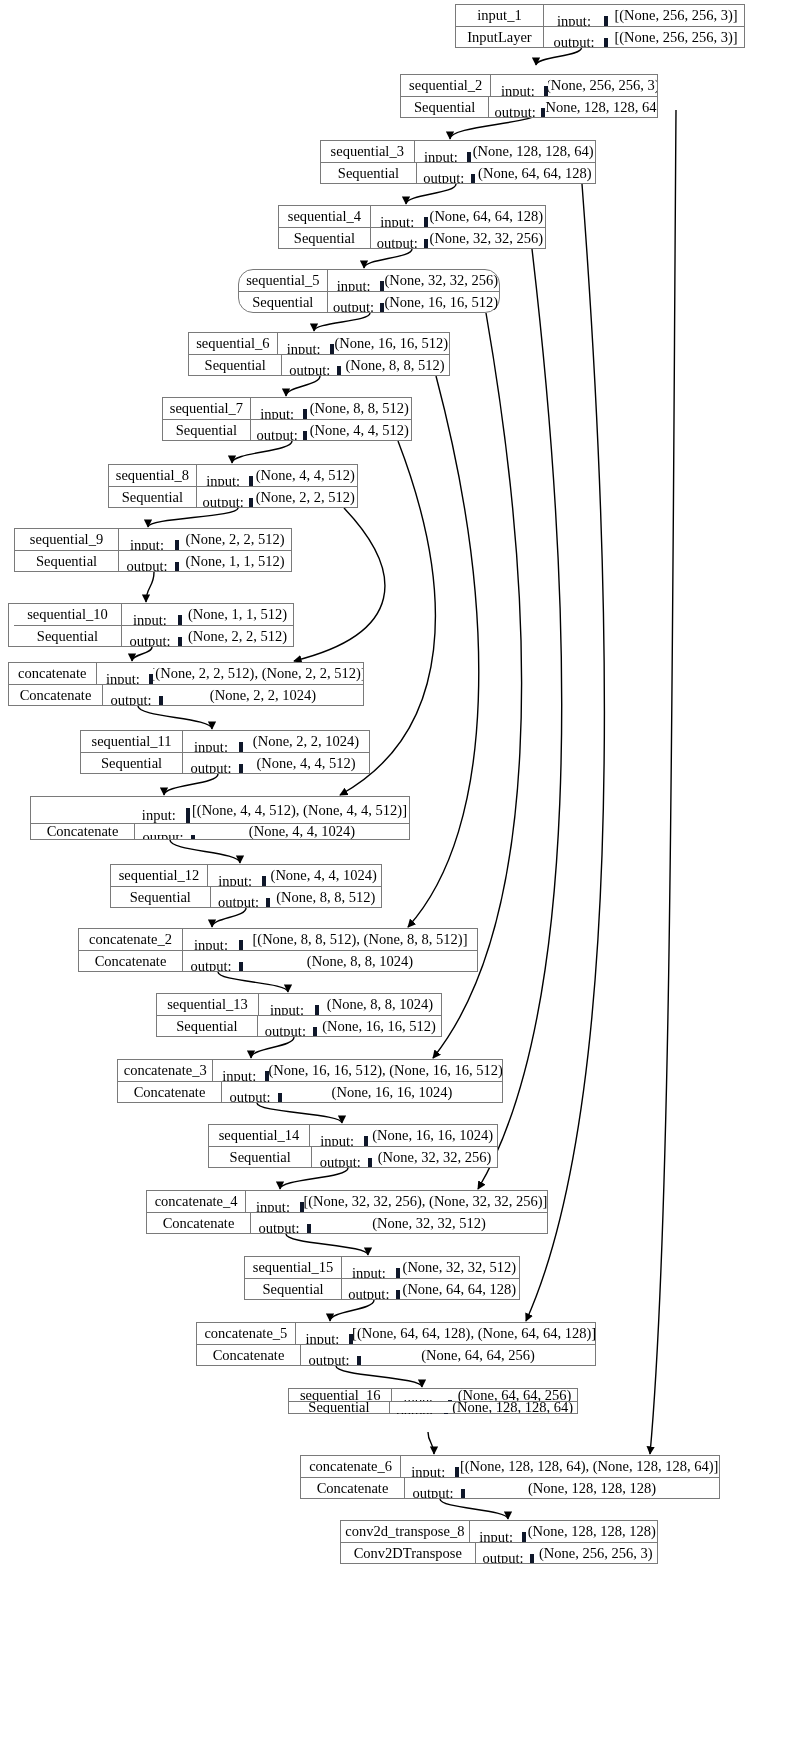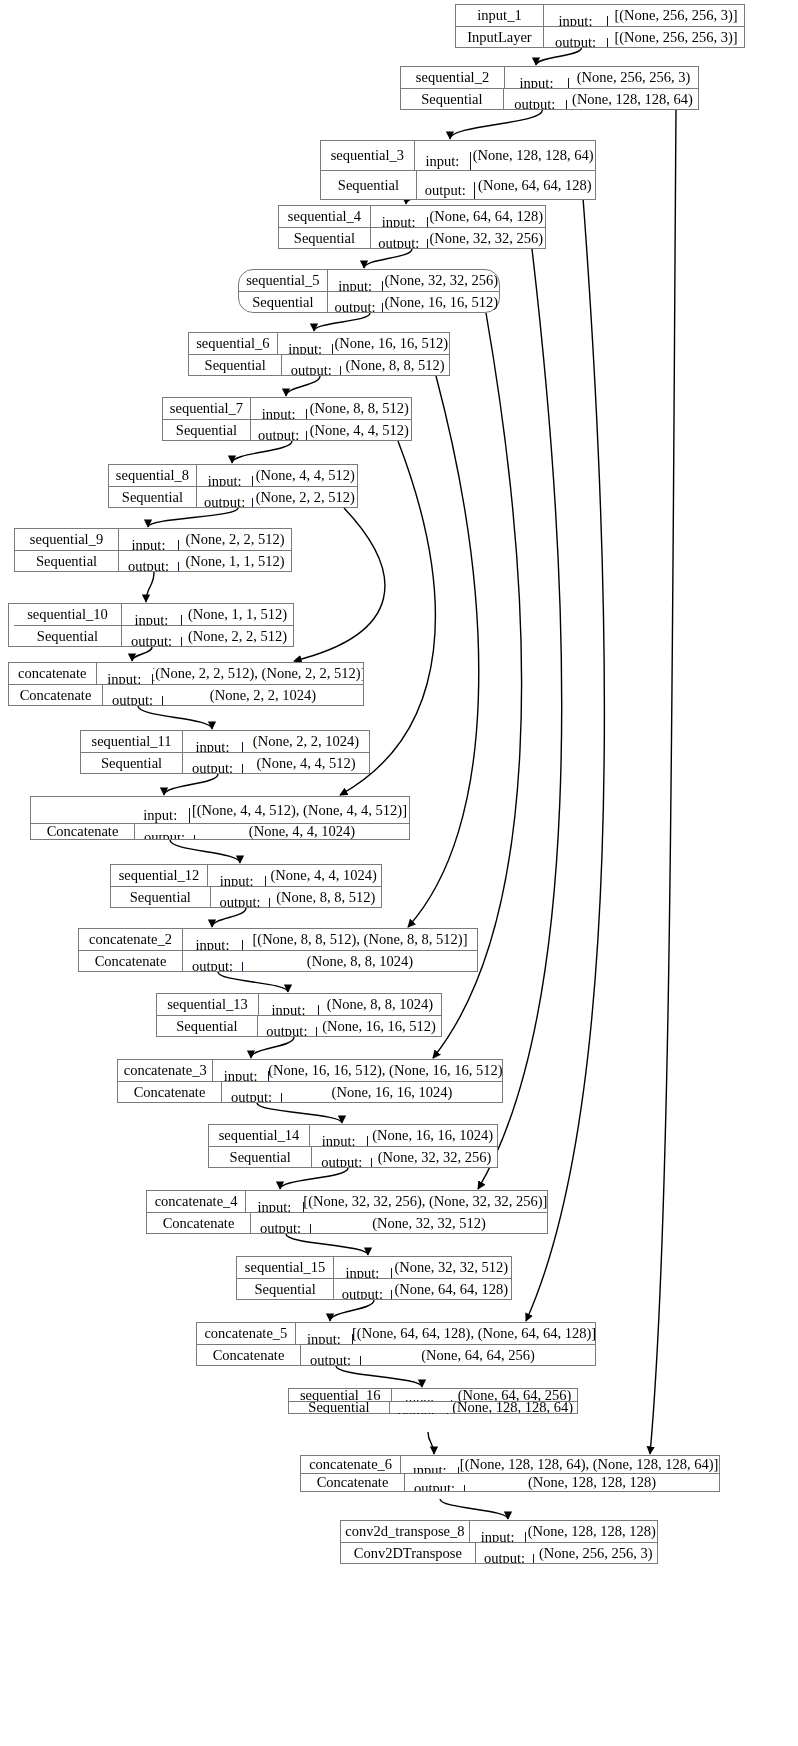--- a/index.html
+++ b/index.html
@@ -52,21 +52,21 @@
     line-height: 1;
     white-space: nowrap;
     padding: 0 6px;
     box-sizing: border-box;
     overflow: hidden;
   }
   .c-name {
     border-right: 1px solid #7a7a7a;
   }
   .c-io {
-    border-right: 1px solid #0f172a;
+    border-right: 4px solid #0f172a;
     margin-top: 11px;
   }
   .c-shape {
     flex: 1 1 auto;
   }
   .node.merged .row-bot .c-shape {
     
   }
 </style>
 </head>
@@ -118,33 +118,33 @@
           <div class="cell c-name" style="width: 88px;">input_1</div>
           <div class="cell c-io" style="width: 64px;">input:</div>
           <div class="cell c-shape">[(None, 256, 256, 3)]</div>
         </div>
         <div class="row row-bot">
           <div class="cell c-name" style="width: 88px;">InputLayer</div>
           <div class="cell c-io" style="width: 64px;">output:</div>
           <div class="cell c-shape">[(None, 256, 256, 3)]</div>
         </div>
       </div>
-      <div class="node" style="left: 400px; top: 66px; width: 299px; height: 44px; border-color: rgb(122, 122, 122);">
+      <div class="node" style="left: 400px; top: 74px; width: 258px; height: 44px; border-color: rgb(122, 122, 122);">
         <div class="row row-top">
           <div class="cell c-name" style="width: 104px;">sequential_2</div>
           <div class="cell c-io" style="width: 64px;">input:</div>
           <div class="cell c-shape">(None, 256, 256, 3)</div>
         </div>
         <div class="row row-bot">
           <div class="cell c-name" style="width: 104px;">Sequential</div>
           <div class="cell c-io" style="width: 64px;">output:</div>
           <div class="cell c-shape">(None, 128, 128, 64)</div>
         </div>
       </div>
-      <div class="node" style="left: 320px; top: 140px; width: 276px; height: 60px; border-color: rgb(122, 122, 122); text-align: center;">
+      <div class="node" style="left: 320px; top: 140px; width: 276px; height: 44px; border-color: rgb(122, 122, 122); text-align: center;">
         <div class="row row-top">
           <div class="cell c-name" style="width: 100px;">sequential_3</div>
           <div class="cell c-io" style="width: 60px;">input:</div>
           <div class="cell c-shape">(None, 128, 128, 64)</div>
         </div>
         <div class="row row-bot">
           <div class="cell c-name" style="width: 100px;">Sequential</div>
           <div class="cell c-io" style="width: 60px;">output:</div>
           <div class="cell c-shape">(None, 64, 64, 128)</div>
         </div>
@@ -334,21 +334,21 @@
           <div class="cell c-name" style="width: 104px;">concatenate_4</div>
           <div class="cell c-io" style="width: 60px;">input:</div>
           <div class="cell c-shape">[(None, 32, 32, 256), (None, 32, 32, 256)]</div>
         </div>
         <div class="row row-bot">
           <div class="cell c-name" style="width: 104px;">Concatenate</div>
           <div class="cell c-io" style="width: 60px;">output:</div>
           <div class="cell c-shape">(None, 32, 32, 512)</div>
         </div>
       </div>
-      <div class="node" style="left: 236px; top: 1256px; width: 276px; height: 44px; border-color: rgb(122, 122, 122);">
+      <div class="node" style="left: 244px; top: 1256px; width: 276px; height: 44px; border-color: rgb(122, 122, 122);">
         <div class="row row-top">
           <div class="cell c-name" style="width: 102px;">sequential_15</div>
           <div class="cell c-io" style="width: 60px;">input:</div>
           <div class="cell c-shape">(None, 32, 32, 512)</div>
         </div>
         <div class="row row-bot">
           <div class="cell c-name" style="width: 102px;">Sequential</div>
           <div class="cell c-io" style="width: 60px;">output:</div>
           <div class="cell c-shape">(None, 64, 64, 128)</div>
         </div>
@@ -370,21 +370,21 @@
           <div class="cell c-name" style="width: 104px;">sequential_16</div>
           <div class="cell c-io" style="width: 60px;">input:</div>
           <div class="cell c-shape">(None, 64, 64, 256)</div>
         </div>
         <div class="row row-bot">
           <div class="cell c-name" style="width: 104px;">Sequential</div>
           <div class="cell c-io" style="width: 60px;">output:</div>
           <div class="cell c-shape">(None, 128, 128, 64)</div>
         </div>
       </div>
-      <div class="node merged" style="left: 300px; top: 1455px; width: 420px; height: 37px; border-color: rgb(122, 122, 122); justify-content: flex-end;">
+      <div class="node merged" style="left: 300px; top: 1455px; width: 420px; height: 44px; border-color: rgb(122, 122, 122); justify-content: flex-end;">
         <div class="row row-top">
           <div class="cell c-name" style="width: 104px;">concatenate_6</div>
           <div class="cell c-io" style="width: 60px;">input:</div>
           <div class="cell c-shape">[(None, 128, 128, 64), (None, 128, 128, 64)]</div>
         </div>
         <div class="row row-bot">
           <div class="cell c-name" style="width: 104px;">Concatenate</div>
           <div class="cell c-io" style="width: 60px;">output:</div>
           <div class="cell c-shape">(None, 128, 128, 128)</div>
         </div>

